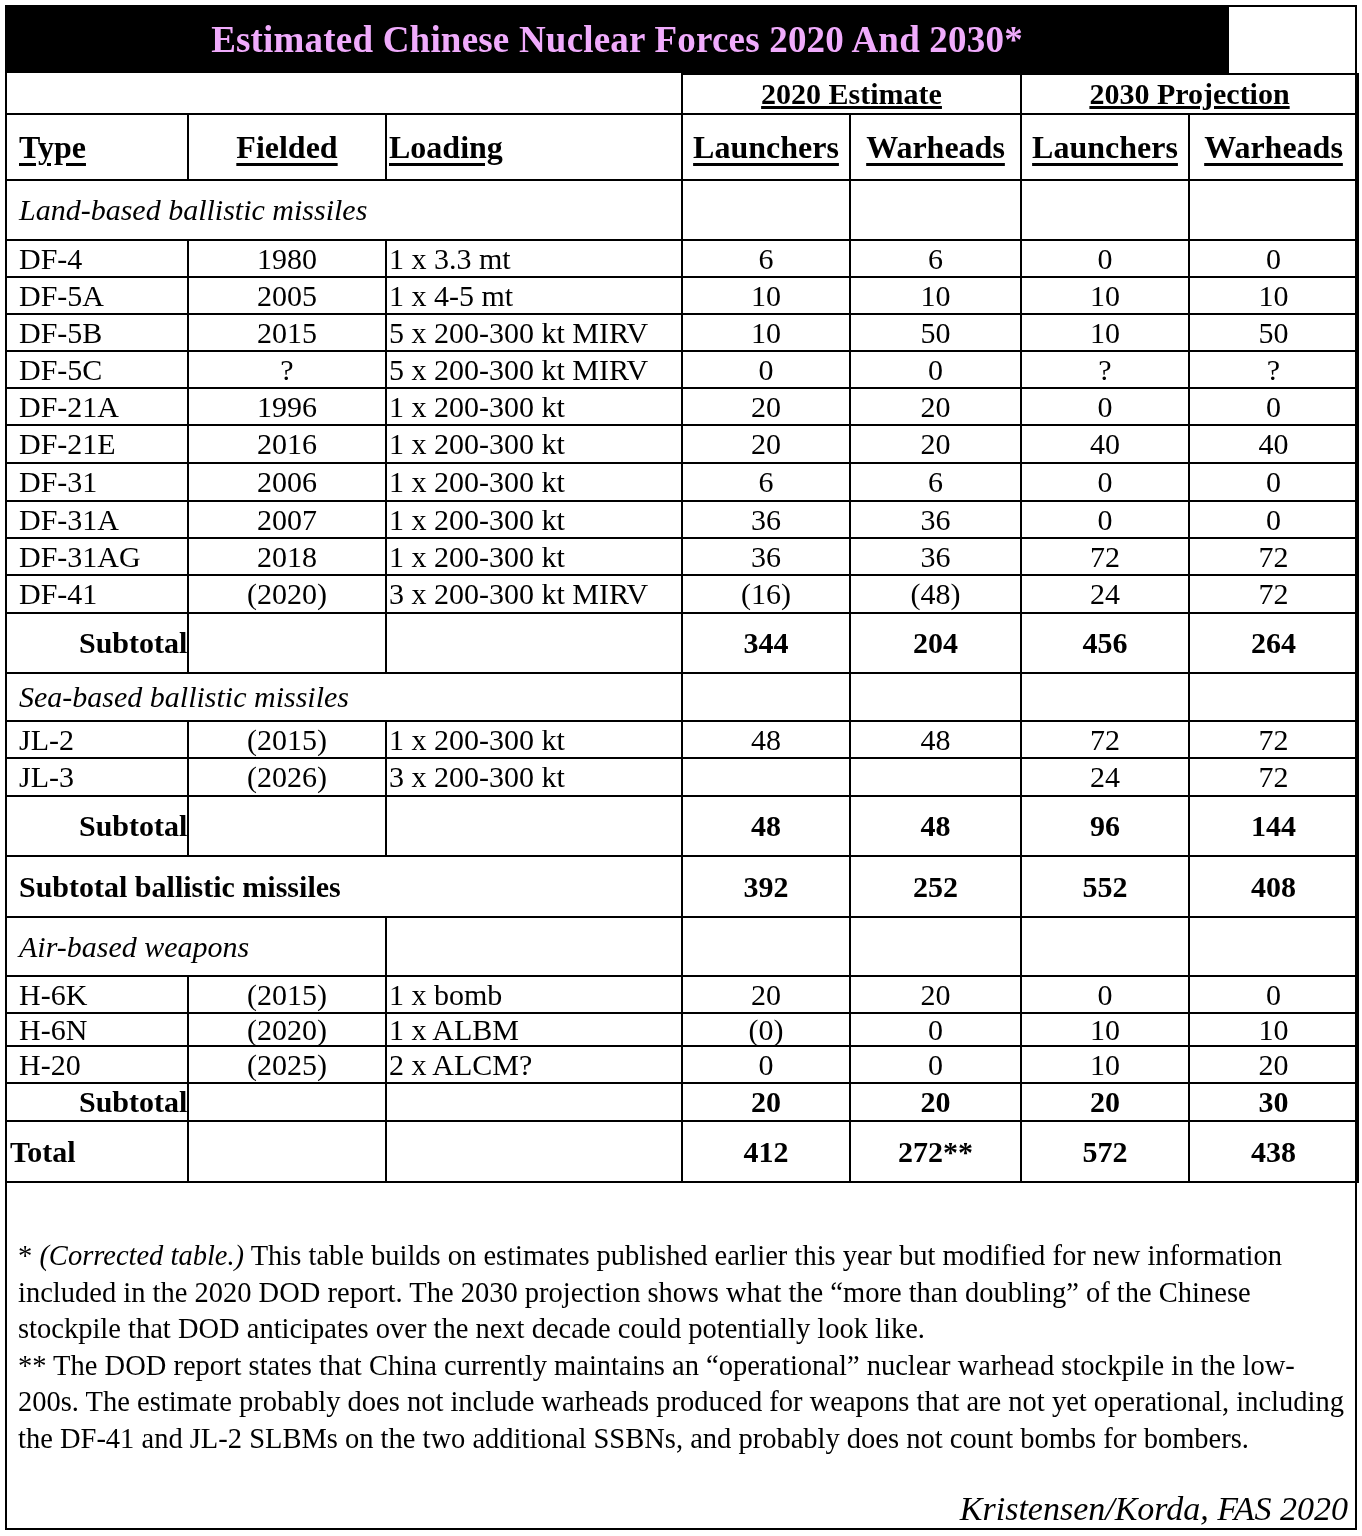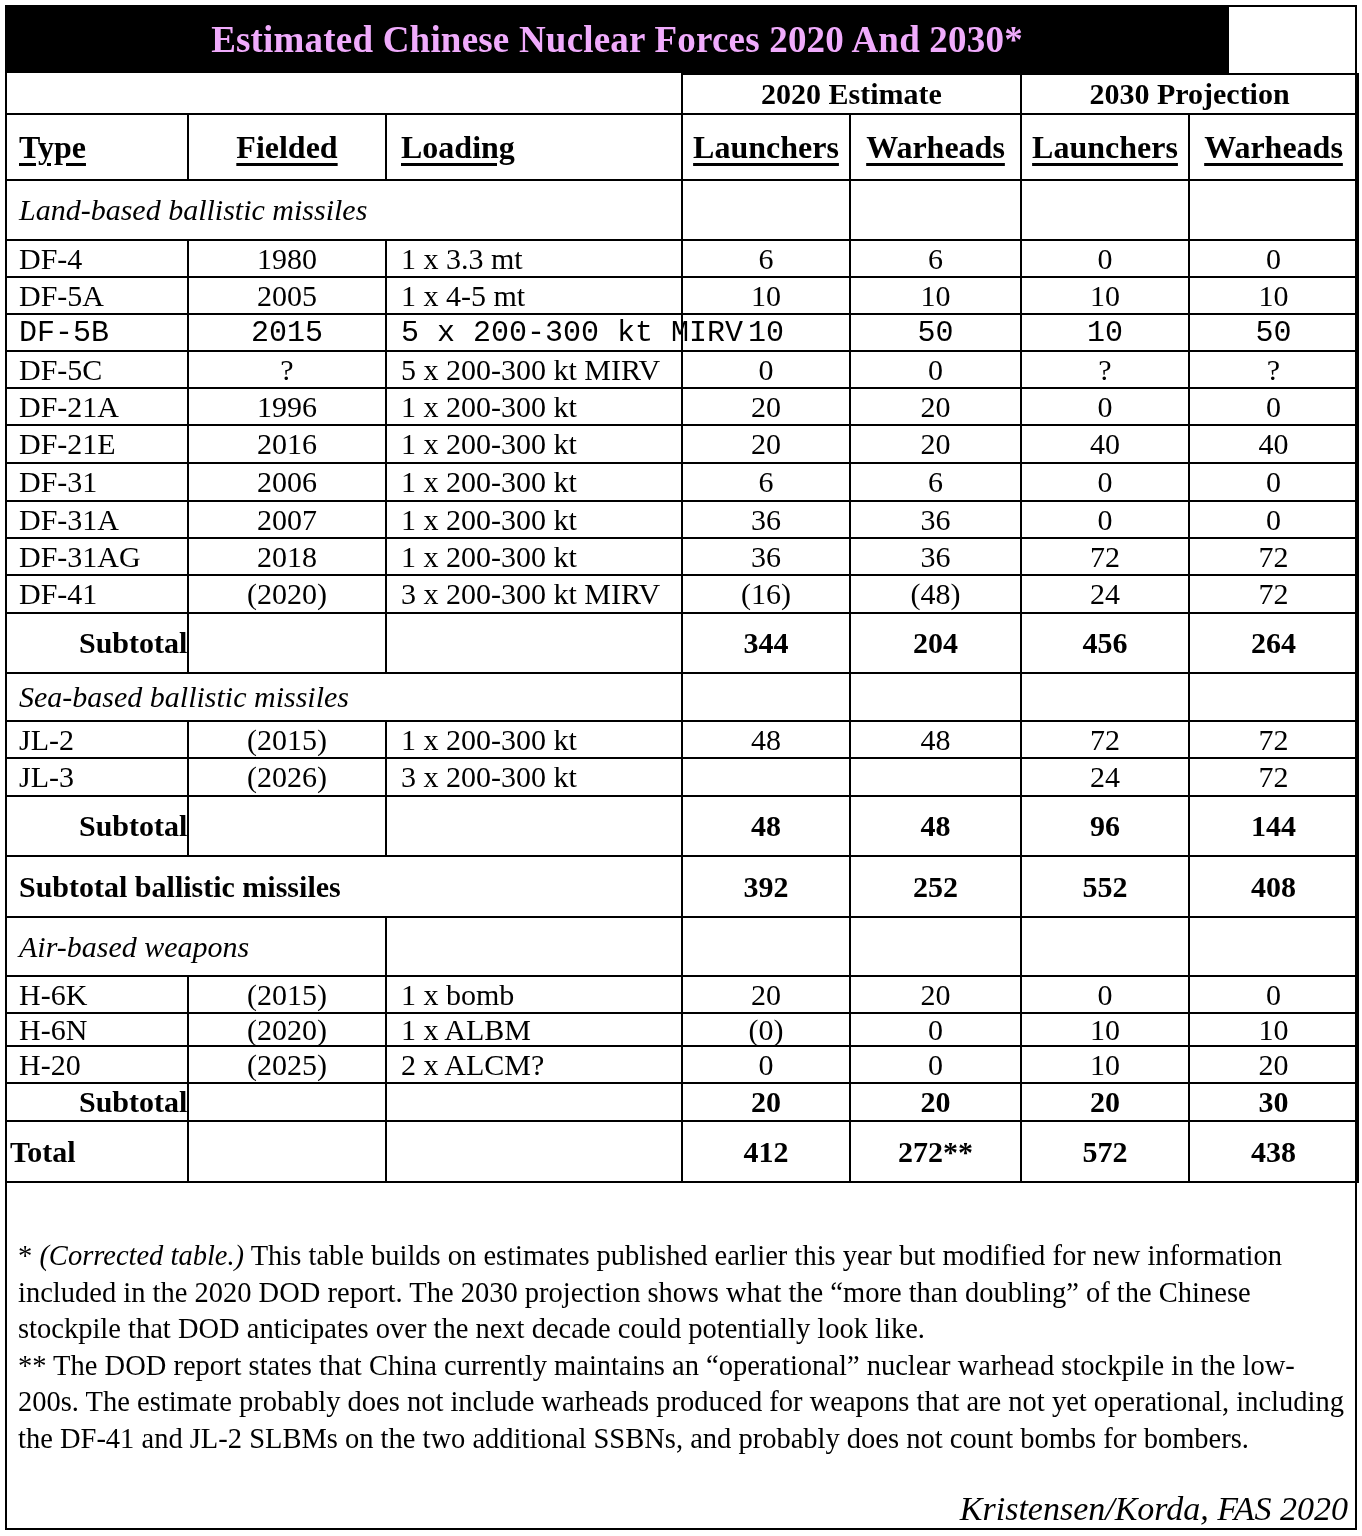--- a/index.html
+++ b/index.html
@@ -3,22 +3,22 @@
 <meta charset="utf-8">
 <style>
   html, body { margin: 0; padding: 0; background: #ffffff; }
   body { width: 1362px; height: 1536px; position: relative; font-family: "Liberation Serif", "DejaVu Serif", serif; color: #000; }
   .frame { position: absolute; left: 5px; top: 5px; width: 1352px; height: 1525px; border: 2px solid #000; box-sizing: border-box; }
   .title-bar { position: absolute; left: 5px; top: 5px; width: 1224px; height: 68px; background: #000; color: #f0abfc; display: flex; align-items: center; justify-content: center; font-weight: bold; font-size: 37px; letter-spacing: 0.2px; }
   table.forces { position: absolute; left: 5px; top: 73px; width: 1352px; border-collapse: collapse; table-layout: fixed; }
   table.forces td { border: 2px solid #000; padding: 0 10px; font-size: 30px; line-height: 1; white-space: nowrap; overflow: visible; vertical-align: middle; }
   table.forces td.c { text-align: center; padding: 0; }
   table.forces td.l { text-align: left; padding-left: 12px; }
-  table.forces td.load { padding-left: 14px; }
-  .grp { font-weight: bold; font-size: 32px; text-align: center; }
+  table.forces td.load { padding-left: 2px; }
+  .grp { font-weight: bold; font-size: 32px; text-align: center; text-decoration: underline; }
   .hdr { font-weight: bold; font-size: 32px; text-decoration: underline; text-decoration-thickness: 3px; text-underline-offset: 5px; }
   .sect { font-style: italic; font-size: 30px; }
   .bold { font-weight: bold; }
   .sub-label { font-weight: bold; padding-left: 72px !important; }
   .notes { position: absolute; left: 18px; top: 1238px; width: 1330px; font-size: 28.5px; line-height: 36.5px; }
   .notes p { margin: 0; }
   .credit { position: absolute; right: 14px; top: 1490px; font-style: italic; font-size: 34px; }
 </style>
 </head>
 <body>
@@ -75,21 +75,21 @@
       </tr>
       <tr style="height: 37px;">
         <td class="l">DF-5A</td>
         <td class="c">2005</td>
         <td class="load">1 x 4-5 mt</td>
         <td class="c">10</td>
         <td class="c">10</td>
         <td class="c">10</td>
         <td class="c">10</td>
       </tr>
-      <tr style="height: 37px; font-family: Liberation Mono, monospace;">
+      <tr style="height: 37px;">
         <td class="l">DF-5B</td>
         <td class="c">2015</td>
         <td class="load">5 x 200-300 kt MIRV</td>
         <td class="c">10</td>
         <td class="c">50</td>
         <td class="c">10</td>
         <td class="c">50</td>
       </tr>
       <tr style="height: 37px;">
         <td class="l">DF-5C</td>

